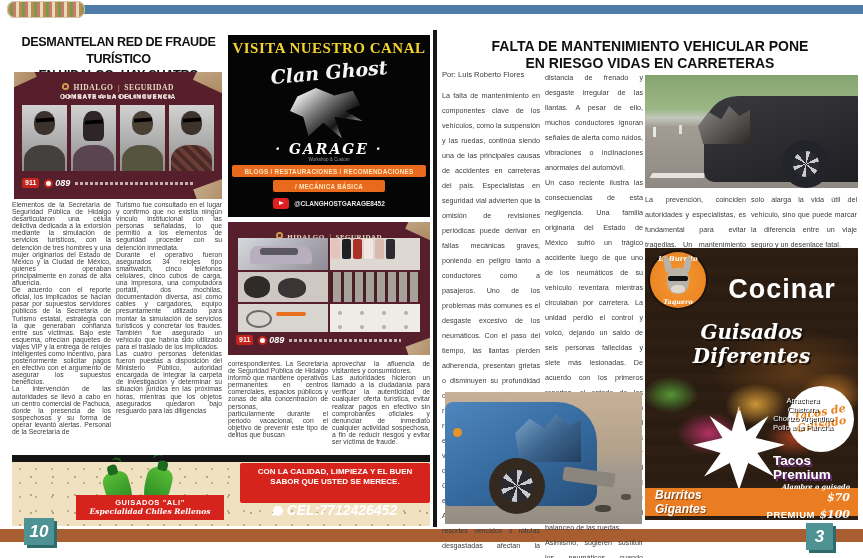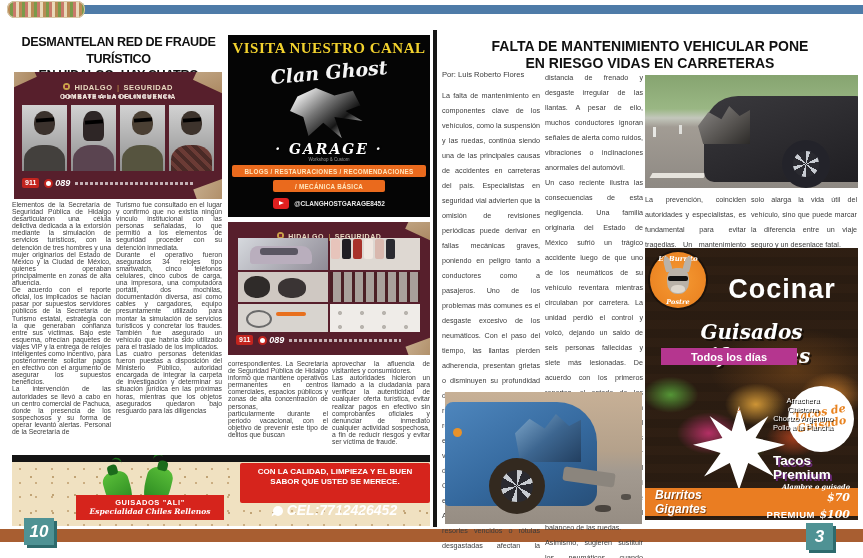--- a/index.html
+++ b/index.html
@@ -16,21 +16,21 @@
     box-shadow:0 0 0 1px #d8c8a8 inset;}
   #footer-bar{left:0;top:529px;width:863px;height:13px;background:#a85e31;}
   #divider{left:433px;top:30px;width:4px;height:497px;background:#161616;}
   .pagebox{width:30px;height:27px;background:#4f9294;color:#fff;font-weight:bold;font-style:italic;
     font-size:17px;display:flex;align-items:center;justify-content:center;
     box-shadow:3px 3px 0 #2e6b6d;}
   
   .maroon{background:#571f2c;overflow:hidden;}
   .corner{position:absolute;background:linear-gradient(135deg,#d8c39a,#b99a6a);opacity:.85;}
   .seal{width:7px;height:7px;border-radius:50%;background:radial-gradient(circle,#7a2230 35%,#c9a24a 40%);display:inline-block;}
-  .brand{color:#e8d9c0;font-family:Liberation Sans, sans-serif;font-weight:bold;letter-spacing:.5px;}
+  .brand{color:#e8d9c0;font-family:Liberation Serif, serif;font-weight:bold;letter-spacing:.5px;}
   .blurline{height:3px;background:repeating-linear-gradient(90deg,rgba(255,255,255,.65) 0 3px,rgba(255,255,255,0) 3px 5px);}
   .mug{position:relative;width:45px;height:66px;background:linear-gradient(#d2d2d2,#8f8f8f);overflow:hidden;}
   .mug .head{position:absolute;left:26%;top:9%;width:48%;height:36%;border-radius:48% 48% 44% 44%;}
   .mug .body{position:absolute;left:5%;bottom:-8%;width:90%;height:48%;border-radius:45% 45% 0 0;}
   .mug .eyebar{position:absolute;left:30%;top:19%;width:40%;height:6%;background:#000;transform:rotate(-4deg);}
   .badge911{display:inline-block;background:#c3241e;color:#fff;font-weight:bold;font-size:7px;
     padding:1px 3px;border-radius:2px;line-height:8px;}
   .badge089{display:inline-flex;align-items:center;gap:2px;color:#fff;font-weight:bold;font-style:italic;font-size:9px;}
   .badge089 .ring{width:9px;height:9px;border-radius:50%;background:#fff;border:2px solid #c3241e;box-sizing:border-box;}
   
@@ -267,25 +267,24 @@
   <div class="abs colblock rcol" style="left:645px;top:192px;width:101px;height:52px;">La prevención, coinciden autoridades y especialistas, es fundamental para evitar tragedias. Un mantenimiento oportuno no</div>
 
   <div class="abs" id="burrito">
     <div class="donkey" style="position:absolute;left:5px;top:4px;">
       <div class="script" style="position:absolute;left:0;top:2px;width:100%;text-align:center;font-size:7px;color:#fff;">El Burrito</div>
       <div class="ear" style="left:14px;transform:rotate(-14deg);"></div>
       <div class="ear" style="left:34px;transform:rotate(14deg);"></div>
       <div class="head"></div>
         <div class="glasses"></div>
         <div class="muzzle"></div>
-      <div class="script" style="position:absolute;left:0;bottom:2px;width:100%;text-align:center;font-size:6.5px;color:#fff;">Postre</div>
+      <div class="script" style="position:absolute;left:0;bottom:2px;width:100%;text-align:center;font-size:6.5px;color:#fff;">Taquero</div>
     </div>
     <div style="position:absolute;left:66px;top:26px;width:142px;text-align:center;font-size:27px;font-weight:bold;color:#fff;letter-spacing:1px;">Cocinar</div>
     <div class="script" style="position:absolute;left:0;top:72px;width:100%;text-align:center;font-size:20px;color:#fff;text-shadow:2px 2px 0 #00000090;">Guisados Diferentes</div>
-    <div style="position:absolute;left:16px;top:100px;width:136px;height:17px;background:#b5368f;color:#fff;font-weight:bold;font-size:11px;display:flex;align-items:center;justify-content:center;">Todos los días</div>
     <div class="foodstrip"></div>
     <div class="circlebadge" style="right:4px;top:138px;width:66px;height:66px;">
       <div class="script" style="color:#e8821f;font-size:11px;line-height:12px;text-align:center;transform:rotate(-10deg);white-space:pre-line;">Tacos de
 Guisado</div>
     </div>
     <div class="burst" style="left:48px;top:158px;width:92px;height:84px;">
       <div class="script" style="text-align:center;font-size:7.5px;color:#c3570f;">"Con Postre"</div>
     </div>
     <div style="position:absolute;left:128px;top:206px;font-weight:bold;font-size:13.5px;line-height:14px;color:#fff;text-shadow:2px 2px 0 #6b2a7a;white-space:pre-line;">Tacos
 Premium</div>

